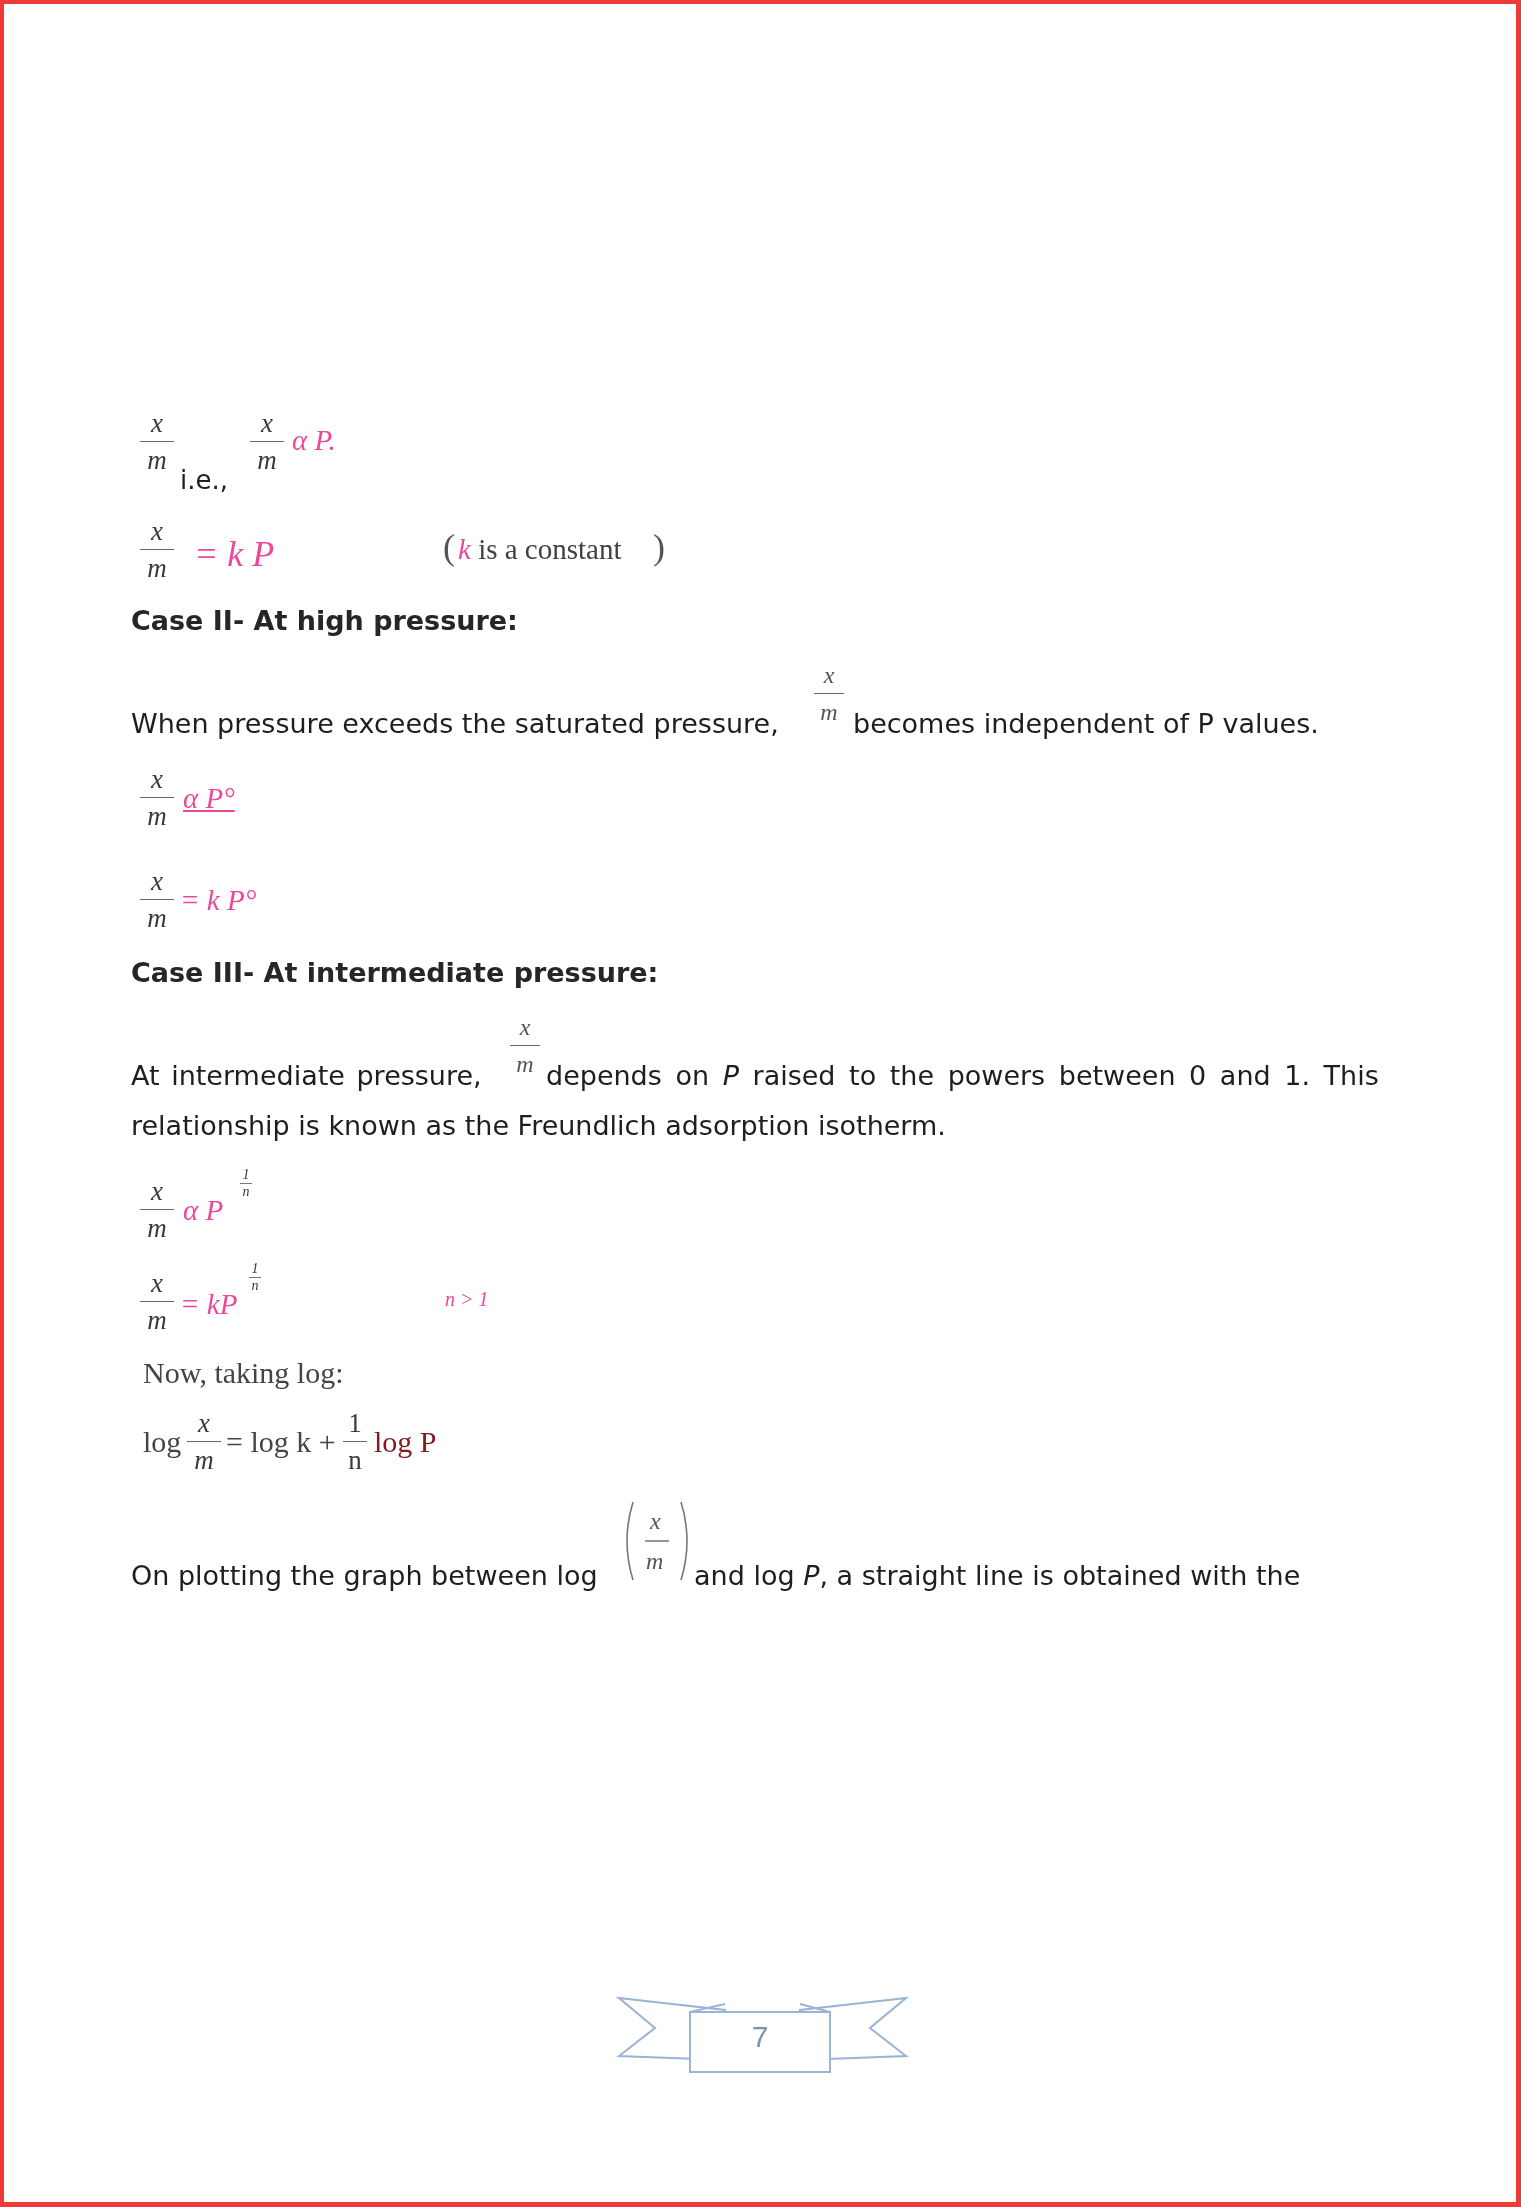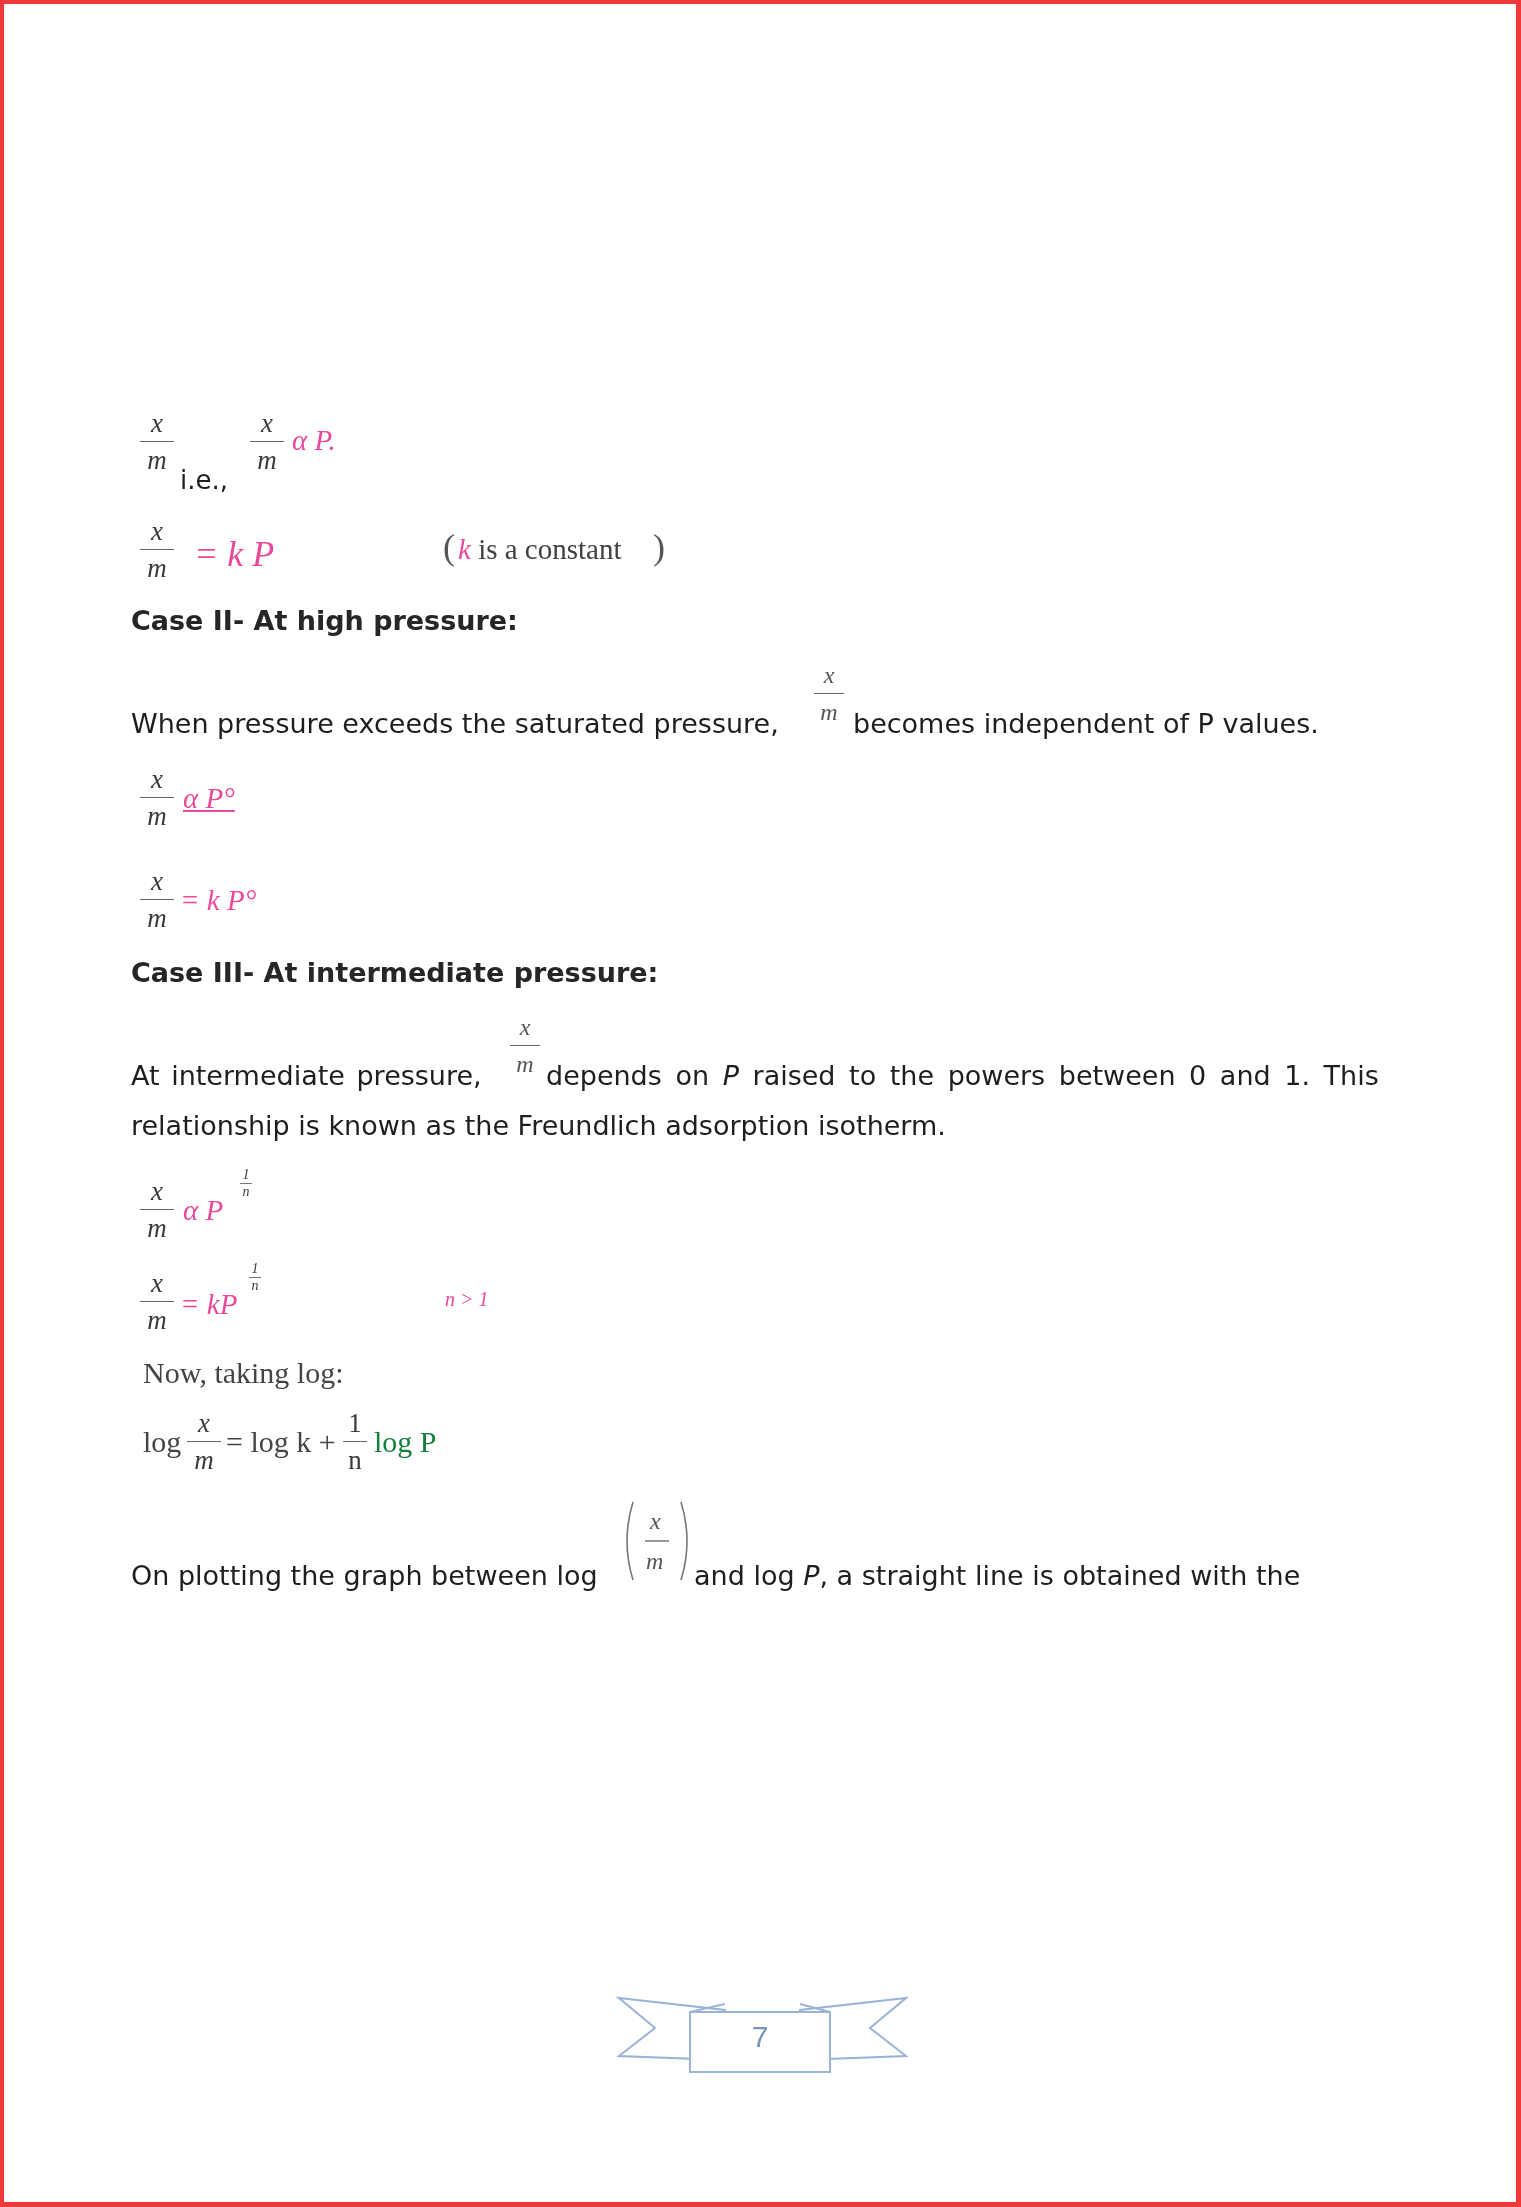--- a/index.html
+++ b/index.html
@@ -123,21 +123,21 @@
   <span class="num">x</span>
   <span class="bar"></span>
   <span class="den">m</span>
 </div>
 <div class="abs roman" style="left:226px; top:1425px; font-size:30px; color:#444;">= log k +</div>
 <div class="frac" style="left:343px; top:1408px; width:24px; font-style:normal;">
   <span class="num" style="font-style:normal;">1</span>
   <span class="bar"></span>
   <span class="den">n</span>
 </div>
-<div class="abs roman" style="left:374px; top:1425px; font-size:30px; color:#15803d;">log P</div>
+<div class="abs roman" style="left:374px; top:1425px; font-size:30px; color:#7f1d1d;">log P</div>
 
 <div class="abs sans" style="left:131px; top:1560px;">On plotting the graph between log</div>
 <div class="abs" style="left:623px; top:1498px; width:68px; height:86px;">
   <svg width="68" height="86" viewBox="0 0 68 86">
     <path d="M10 4 Q -2 43 10 82" stroke="#777" stroke-width="1.6" fill="none"></path>
     <path d="M58 4 Q 70 43 58 82" stroke="#777" stroke-width="1.6" fill="none"></path>
     <line x1="22" y1="43" x2="46" y2="43" stroke="#777" stroke-width="1.5"></line>
   </svg>
   <span class="abs math" style="left:27px; top:10px; font-size:24px; color:#555;">x</span>
   <span class="abs math" style="left:23px; top:50px; font-size:24px; color:#555;">m</span>

